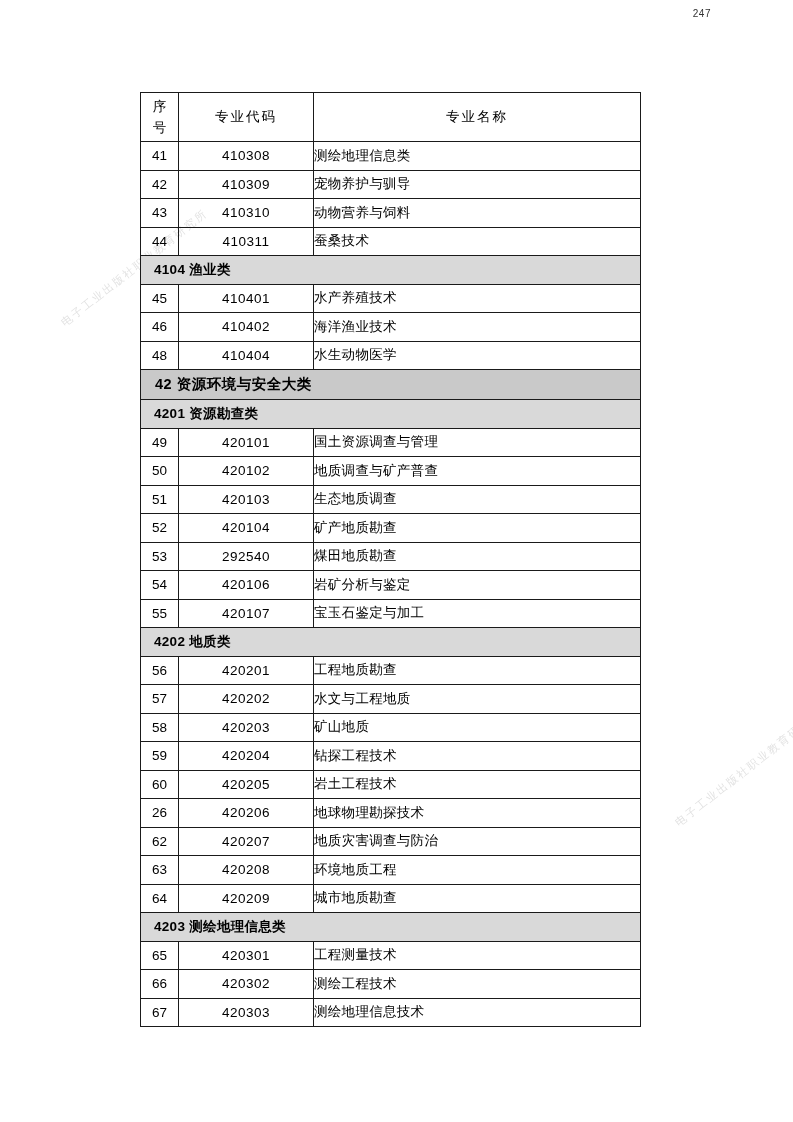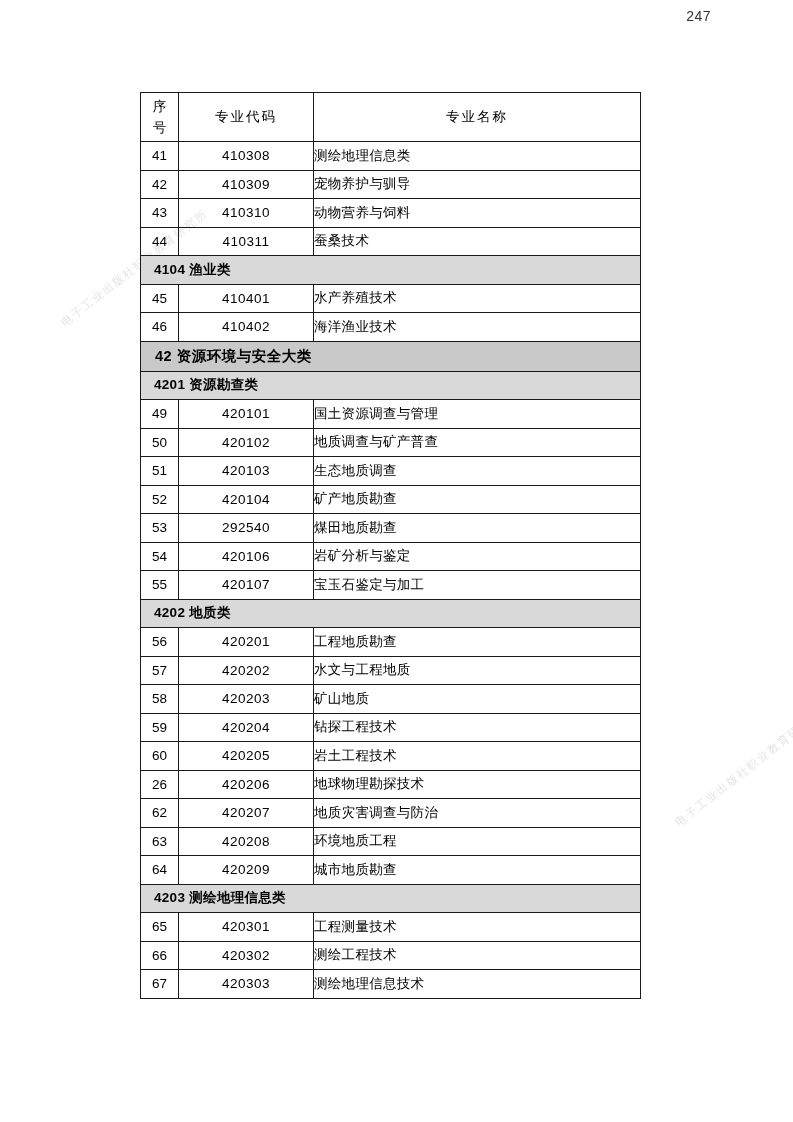--- a/index.html
+++ b/index.html
@@ -18,21 +18,21 @@
   .page {
     position: relative;
     width: 793px;
     height: 1122px;
     box-sizing: border-box;
   }
   .page-number {
     position: absolute;
     top: 8px;
     right: 82px;
-    font-size: 14px;
+    font-size: 10px;
     color: #333;
     letter-spacing: 0.5px;
   }
   .table-wrap {
     position: absolute;
     left: 140px;
     top: 92px;
     width: 500px;
   }
   table.spec {
@@ -175,20 +175,25 @@
           <tr>
             <td class="cell-no">45</td>
             <td class="cell-code">410401</td>
             <td class="cell-name">水产养殖技术</td>
           </tr>
           <tr>
             <td class="cell-no">46</td>
             <td class="cell-code">410402</td>
             <td class="cell-name">海洋渔业技术</td>
           </tr>
+          <tr>
+            <td class="cell-no">48</td>
+            <td class="cell-code">410404</td>
+            <td class="cell-name">水生动物医学</td>
+          </tr>
           <tr class="group-major">
             <td colspan="3">42 资源环境与安全大类</td>
           </tr>
           <tr class="group">
             <td colspan="3">4201 资源勘查类</td>
           </tr>
           <tr>
             <td class="cell-no">49</td>
             <td class="cell-code">420101</td>
             <td class="cell-name">国土资源调查与管理</td>

